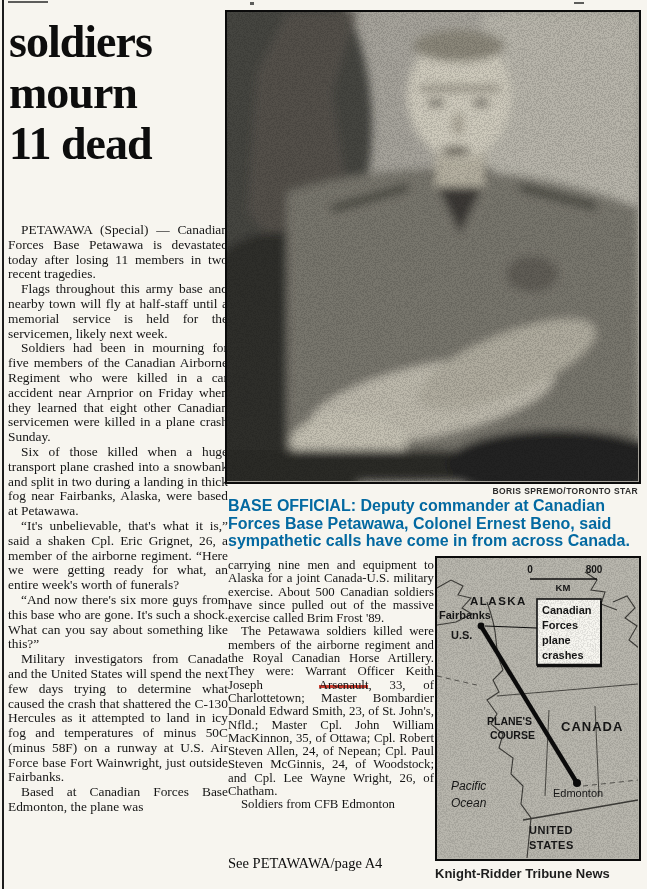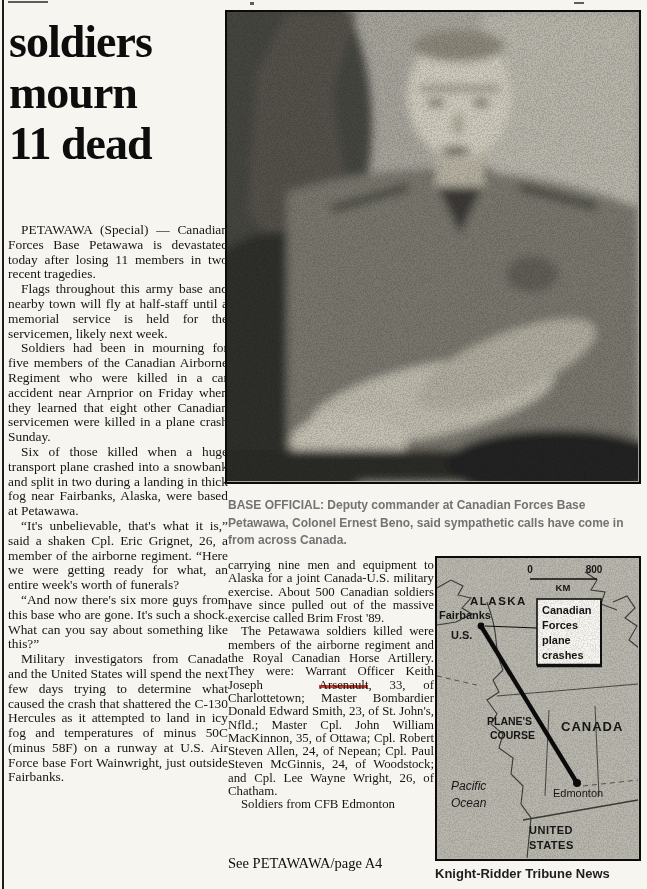--- a/index.html
+++ b/index.html
@@ -29,21 +29,21 @@
     border:2.5px solid #0b0b0b;box-sizing:border-box;background:#a5a29a;
   }
   .photo-credit{
     position:absolute;left:228px;top:486px;width:410px;text-align:right;
     font-family:"Liberation Sans", sans-serif;font-weight:bold;
     font-size:8.5px;letter-spacing:.4px;color:#2b2b2b;
   }
   .photo-caption{
     position:absolute;left:228px;top:497px;width:411px;
     font-family:"Liberation Sans", sans-serif;font-weight:bold;
-    font-size:12px;line-height:17.5px;color:#737373;
+    font-size:16px;line-height:17.5px;color:#0369a1;
   }
 
   .col-mid{
     position:absolute;left:228px;top:559px;width:206px;height:290px;overflow:hidden;
     font-size:12.8px;line-height:13.3px;text-align:justify;color:#151515;
   }
   .marked{
     background-image:linear-gradient(transparent 52%, rgba(198,42,28,.9) 52%, rgba(198,42,28,.9) 72%, transparent 72%);
     margin-left:38px;
   }
@@ -83,20 +83,21 @@
   </div>
 
   <div class="col-left">
     <p>PETAWAWA (Special) — Canadian Forces Base Petawawa is devastated today after losing 11 members in two recent tragedies.</p>
     <p>Flags throughout this army base and nearby town will fly at half-staff until a memorial service is held for the servicemen, likely next week.</p>
     <p>Soldiers had been in mourning for five members of the Canadian Airborne Regiment who were killed in a car accident near Arnprior on Friday when they learned that eight other Canadian servicemen were killed in a plane crash Sunday.</p>
     <p>Six of those killed when a huge transport plane crashed into a snowbank and split in two during a landing in thick fog near Fairbanks, Alaska, were based at Petawawa.</p>
     <p>“It's unbelievable, that's what it is,” said a shaken Cpl. Eric Grignet, 26, a member of the airborne regiment. “Here we were getting ready for what, an entire week's worth of funerals?</p>
     <p>“And now there's six more guys from this base who are gone. It's such a shock. What can you say about something like this?”</p>
     <p>Military investigators from Canada and the United States will spend the next few days trying to determine what caused the crash that shattered the C-130 Hercules as it attempted to land in icy fog and temperatures of minus 50C (minus 58F) on a runway at U.S. Air Force base Fort Wainwright, just outside Fairbanks.</p>
+    <p>Based at Canadian Forces Base Edmonton, the plane was</p>
   </div>
 
   <div class="photo-frame">
     <svg width="411" height="469" viewBox="0 0 411 469">
       <defs>
         <filter id="softblur" x="-20%" y="-20%" width="140%" height="140%">
           <feGaussianBlur stdDeviation="4"></feGaussianBlur>
         </filter>
         <filter id="grain" x="0%" y="0%" width="100%" height="100%">
           <feTurbulence type="fractalNoise" baseFrequency="0.75" numOctaves="2" seed="4" stitchTiles="stitch"></feTurbulence>
@@ -130,20 +131,21 @@
         <ellipse cx="205" cy="388" rx="125" ry="36" fill="#bcb8ab" transform="rotate(-12 205 388)"></ellipse>
         <ellipse cx="280" cy="352" rx="95" ry="30" fill="#aeaa9d" transform="rotate(-22 280 352)"></ellipse>
         <ellipse cx="122" cy="430" rx="58" ry="28" fill="#c3bfb1"></ellipse>
         <rect x="0" y="438" width="411" height="31" fill="#2a2925"></rect>
         <ellipse cx="330" cy="452" rx="110" ry="34" fill="#232220"></ellipse>
       </g>
       <rect width="411" height="469" filter="url(#grain)" opacity="0.18" style="mix-blend-mode:multiply"></rect>
     </svg>
   </div>
 
+  <div class="photo-credit">BORIS SPREMO/TORONTO STAR</div>
 
   <div class="photo-caption">
     <span>BASE OFFICIAL:</span><span> Deputy commander at Canadian Forces Base Petawawa, Colonel Ernest Beno, said sympathetic calls have come in from across Canada.</span>
   </div>
 
   <div class="col-mid">
     <p class="no-indent">carrying nine men and equipment to Alaska for a joint Canada-U.S. military exercise. About 500 Canadian soldiers have since pulled out of the massive exercise called Brim Frost '89.</p>
     <p><span>The Petawawa soldiers killed were members of the airborne regiment and the Royal Canadian Horse Artillery. They were: Warrant Officer Keith Joseph </span><span class="marked">Arsenault</span><span>, 33, of Charlottetown; Master Bombardier Donald Edward Smith, 23, of St. John's, Nfld.; Master Cpl. John William MacKinnon, 35, of Ottawa; Cpl. Robert Steven Allen, 24, of Nepean; Cpl. Paul Steven McGinnis, 24, of Woodstock; and Cpl. Lee Wayne Wright, 26, of Chatham.</span></p>
     <p>Soldiers from CFB Edmonton</p>
   </div>

